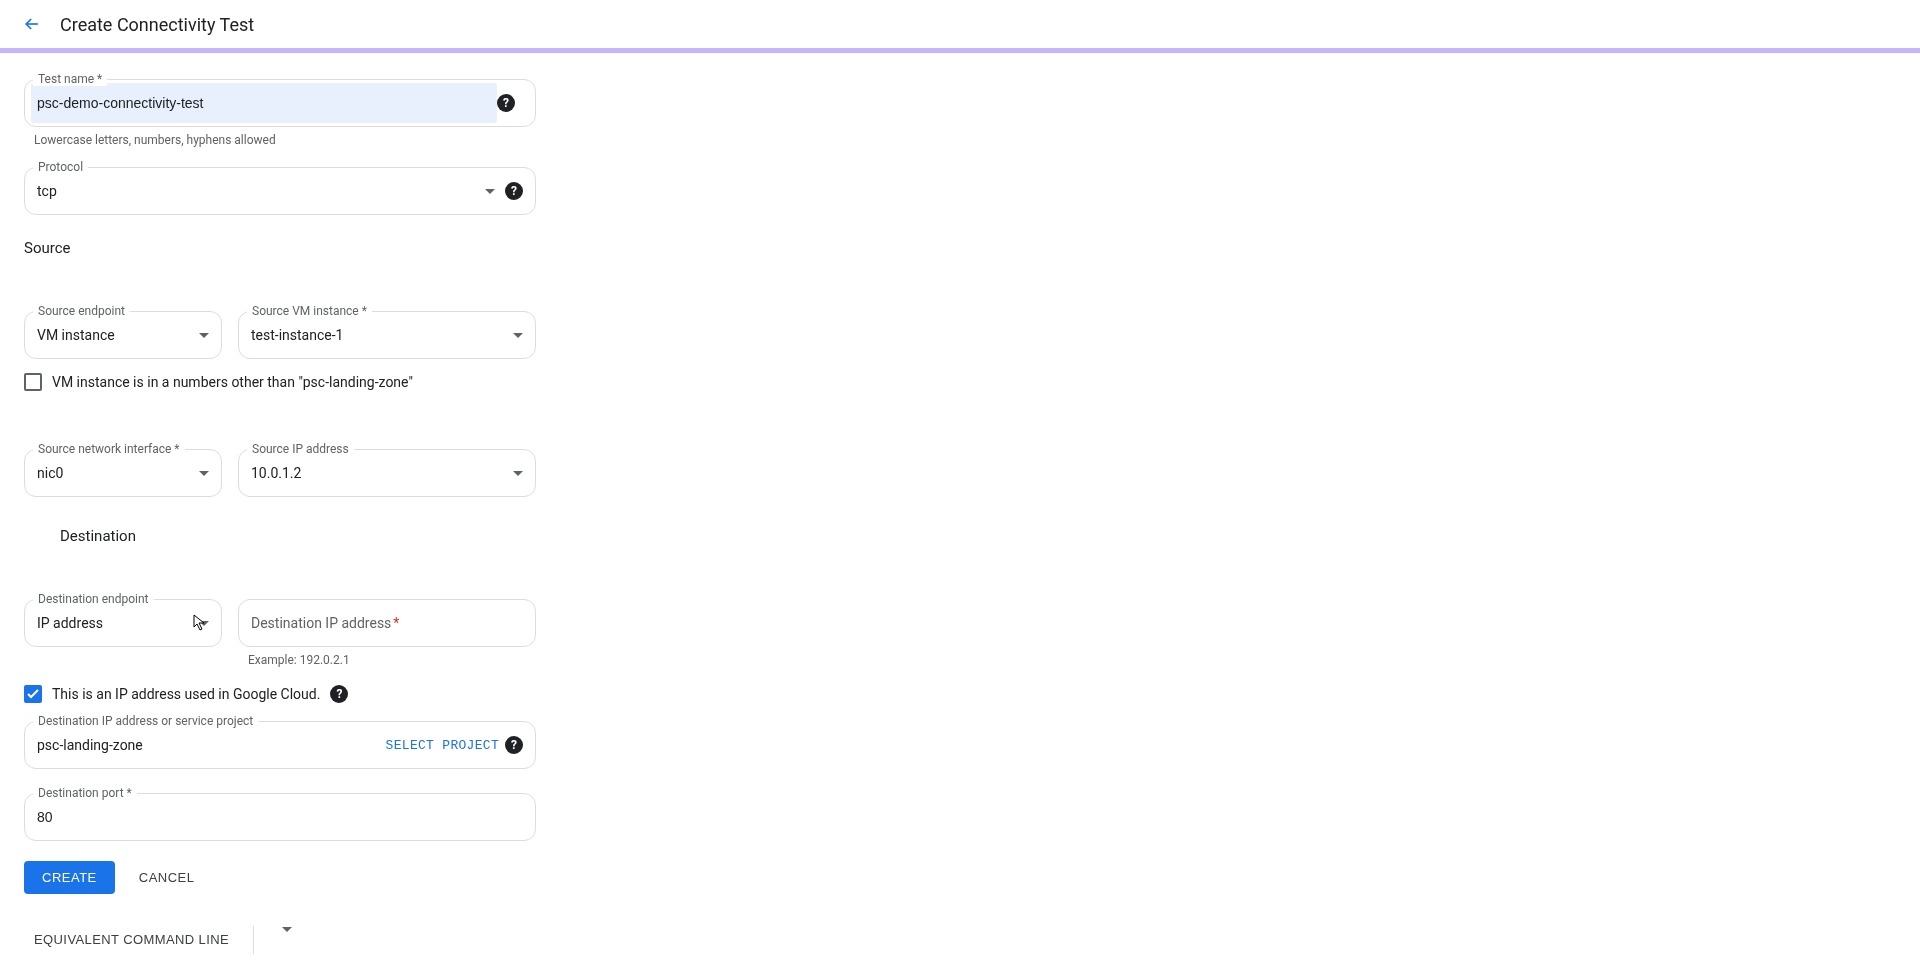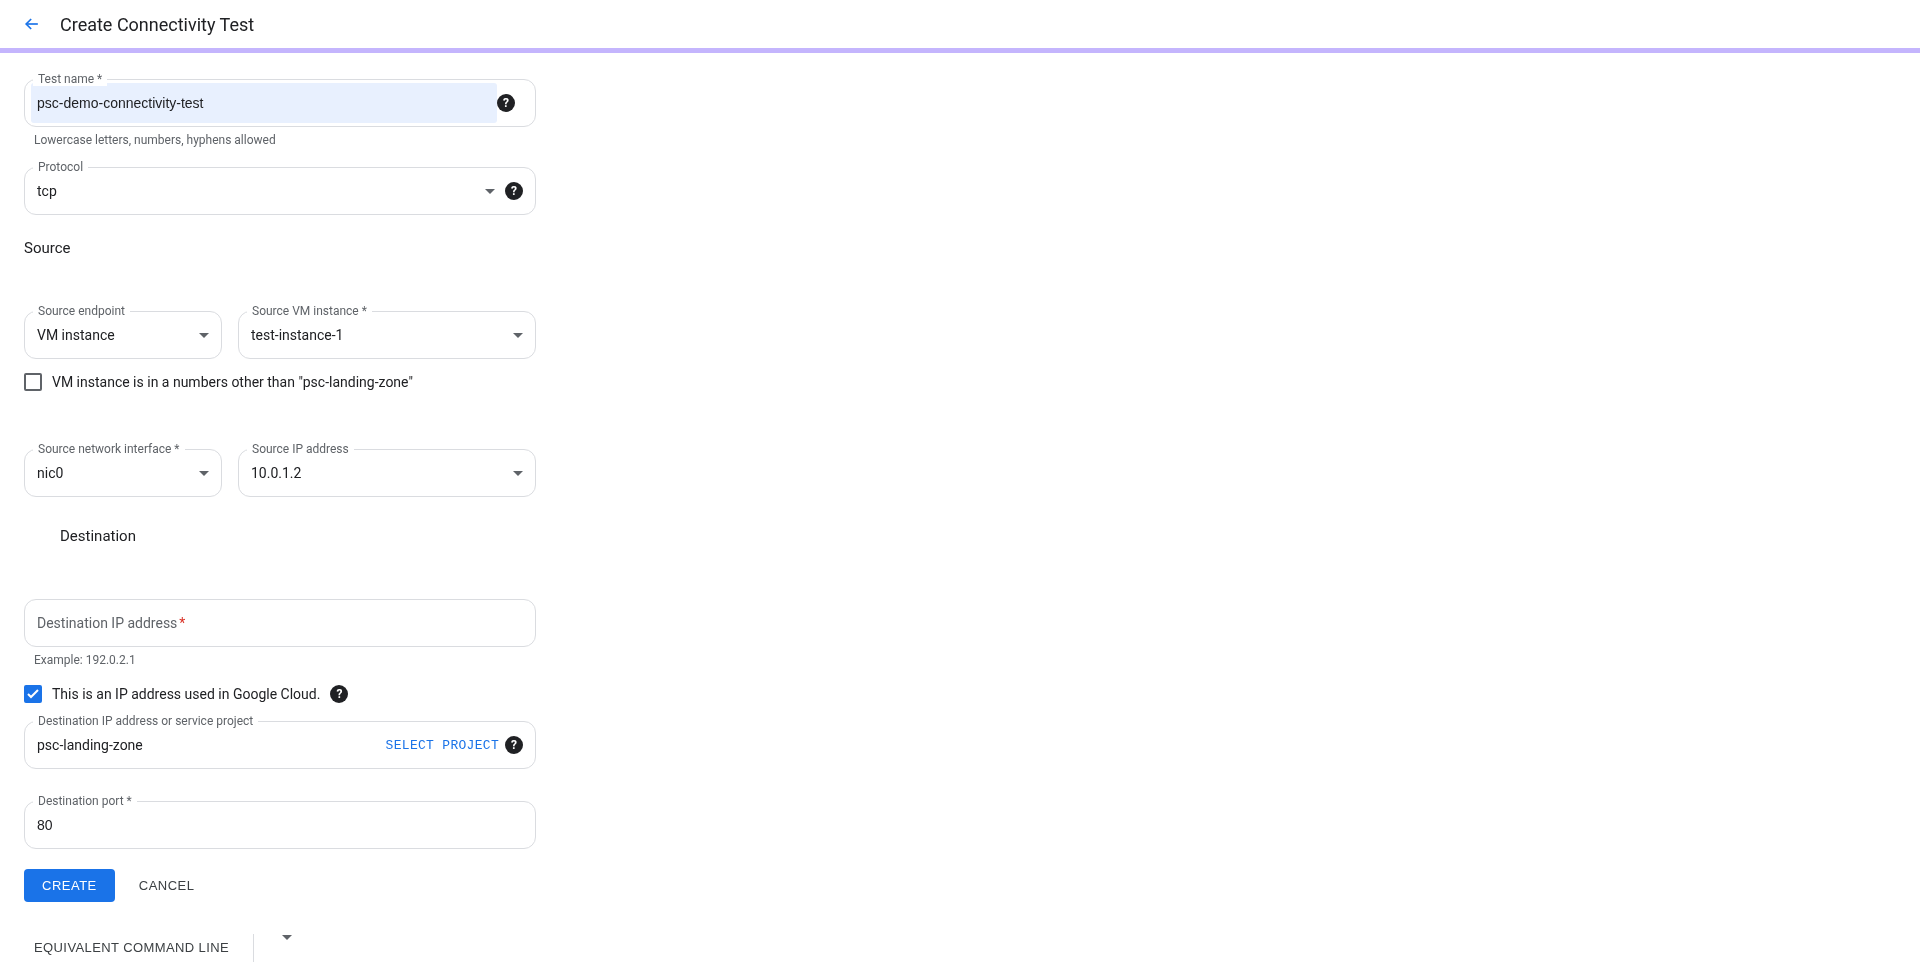--- a/index.html
+++ b/index.html
@@ -293,41 +293,51 @@
         <span class="gcp-label">Source IP address</span>
         <span class="gcp-value">10.0.1.2</span>
         <span class="dropdown-arrow"></span>
       </div>
     </div>
   </div>
 
   <div class="section-heading" style="margin-top:30px;margin-left:36px;">Destination</div>
 
   <div class="row2" style="align-items:flex-start;">
+    <div class="col col-narrow cursor-overlay">
+      <div class="gcp-field">
+        <span class="gcp-label">Destination endpoint</span>
+        <span class="gcp-value">IP address</span>
+        <span class="dropdown-arrow"></span>
+      </div>
+      <svg class="cursor-svg" width="16" height="20" viewBox="0 0 16 20">
+          <path d="M2 2 L2 14 L5 11 L8 17 L10 16 L7 10 L12 10 Z" fill="#fff" stroke="#000" stroke-width="1"></path>
+        </svg>
+    </div>
     <div class="col col-wide">
       <div class="gcp-field">
         <span class="placeholder-label">
           <span>Destination IP address</span><span class="req-star">*</span>
         </span>
       </div>
       <div class="hint">Example: 192.0.2.1</div>
     </div>
   </div>
 
   <div class="checkbox-row" style="margin-top:18px;">
     <span class="chk checked">
       <svg width="12" height="10" viewBox="0 0 12 10">
           <path d="M1 5l3 3 7-7" stroke="#fff" stroke-width="2" fill="none"></path>
         </svg>
     </span>
     <span class="chk-label">This is an IP address used in Google Cloud.</span>
     <span class="help-icon">?</span>
   </div>
 
-  <div class="gcp-field" style="width:100%; margin-bottom:32px;">
+  <div class="gcp-field" style="width:100%; margin-bottom:24px;">
     <span class="gcp-label">Destination IP address or service project</span>
     <span class="gcp-value">psc-landing-zone</span>
     <span class="select-project">SELECT PROJECT</span>
     <span class="help-icon">?</span>
   </div>
 
   <div class="gcp-field" style="width:100%;">
     <span class="gcp-label">Destination port *</span>
     <input class="gcp-input" value="80" style="">
   </div>

